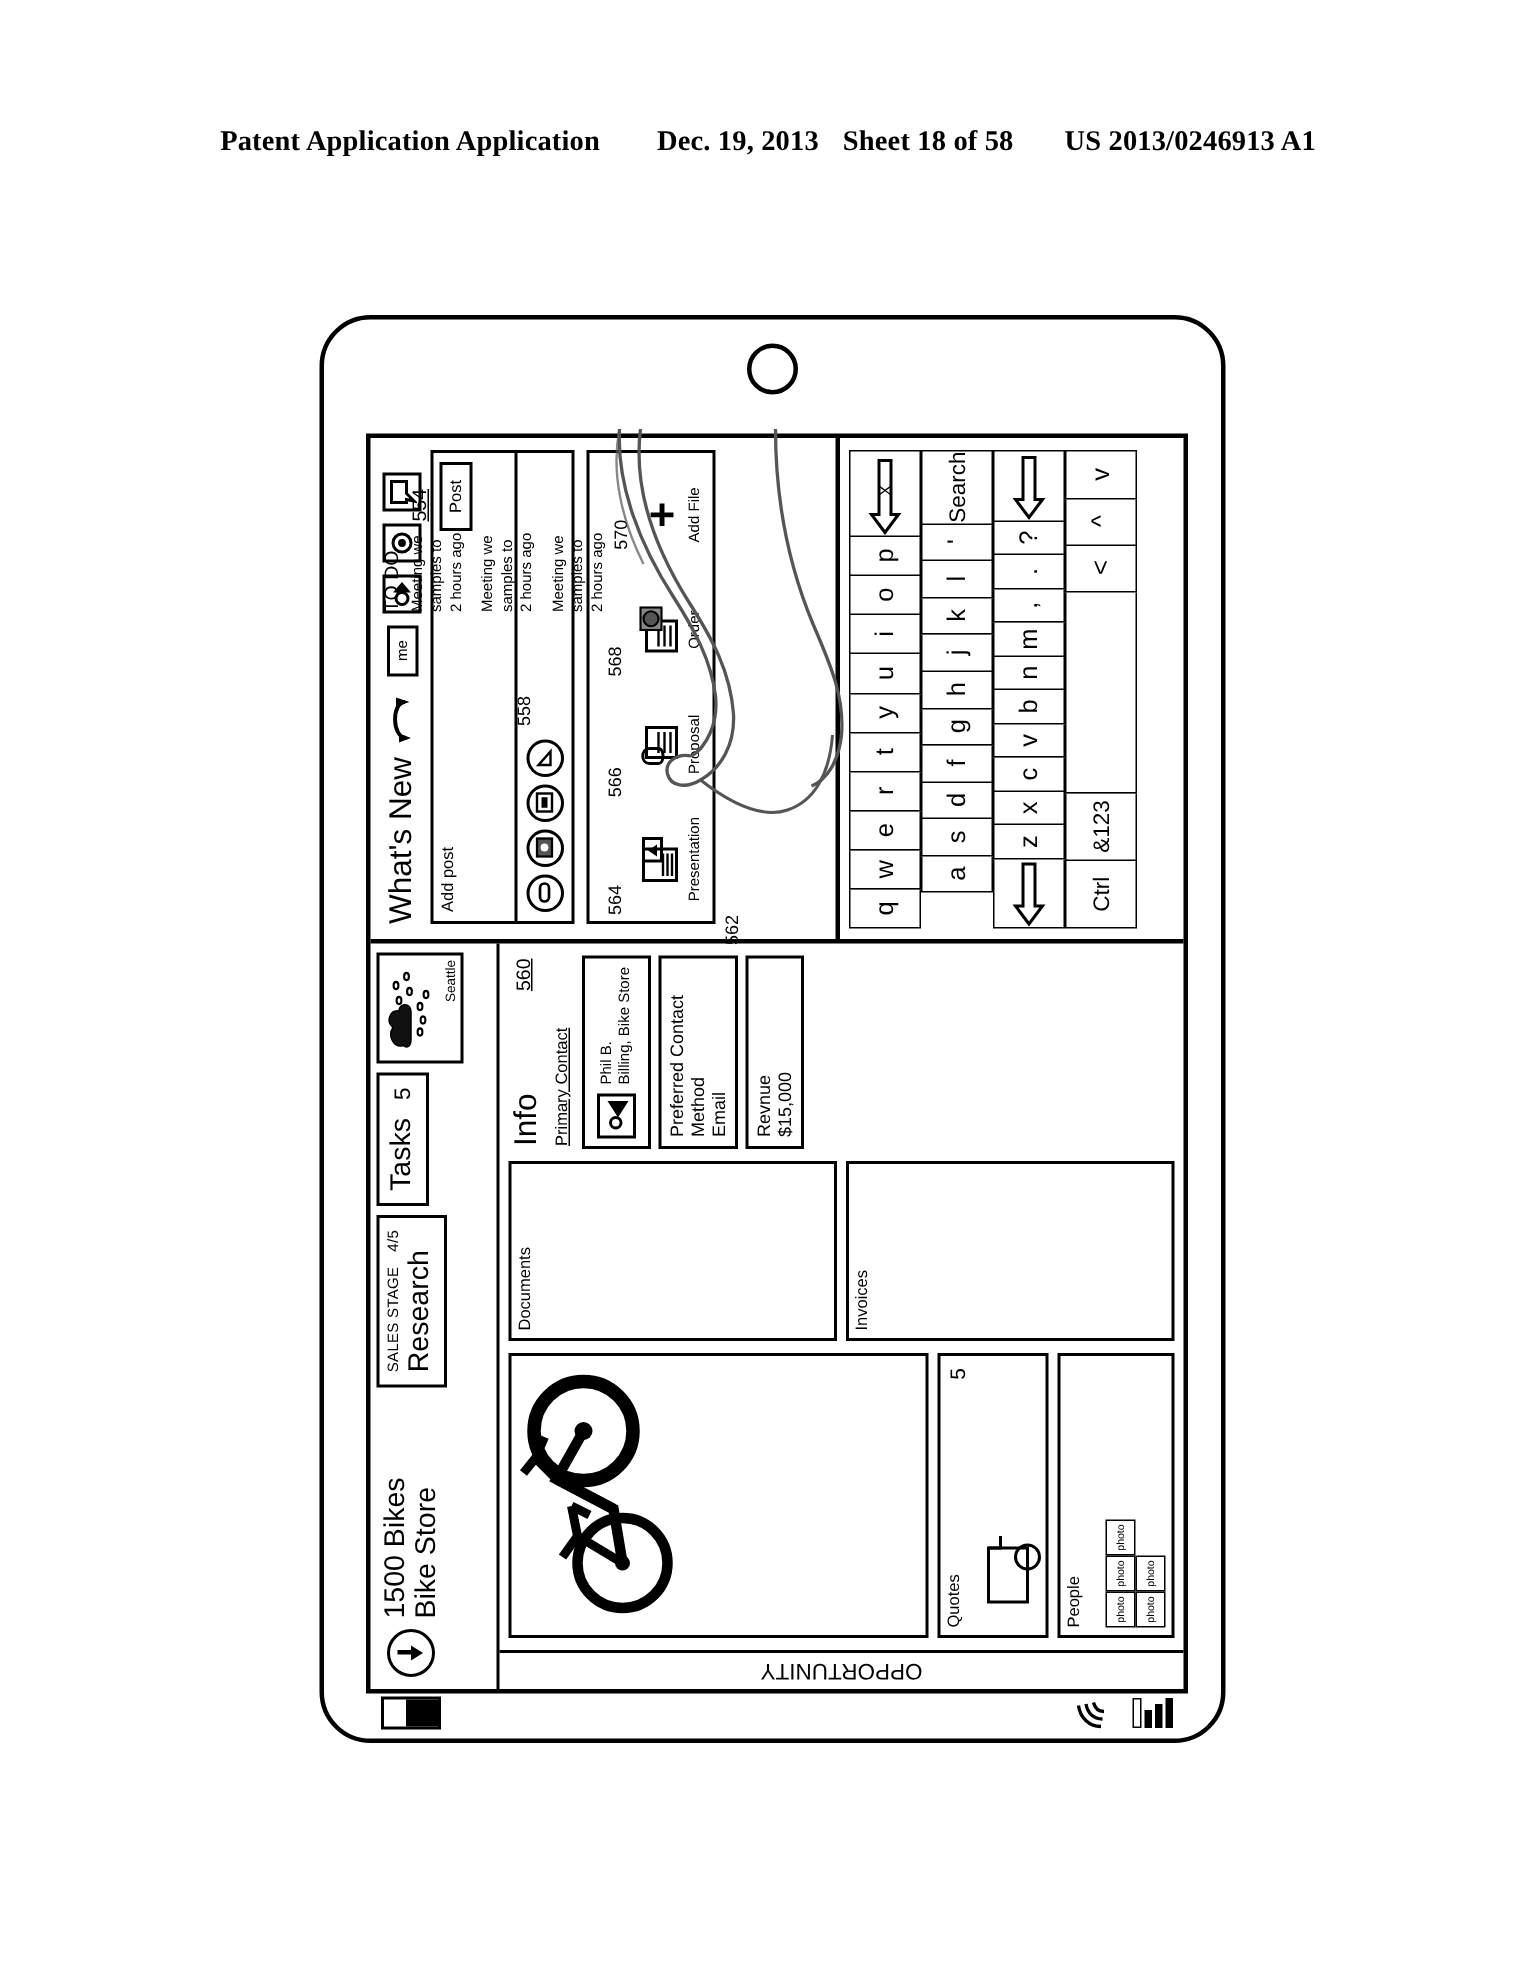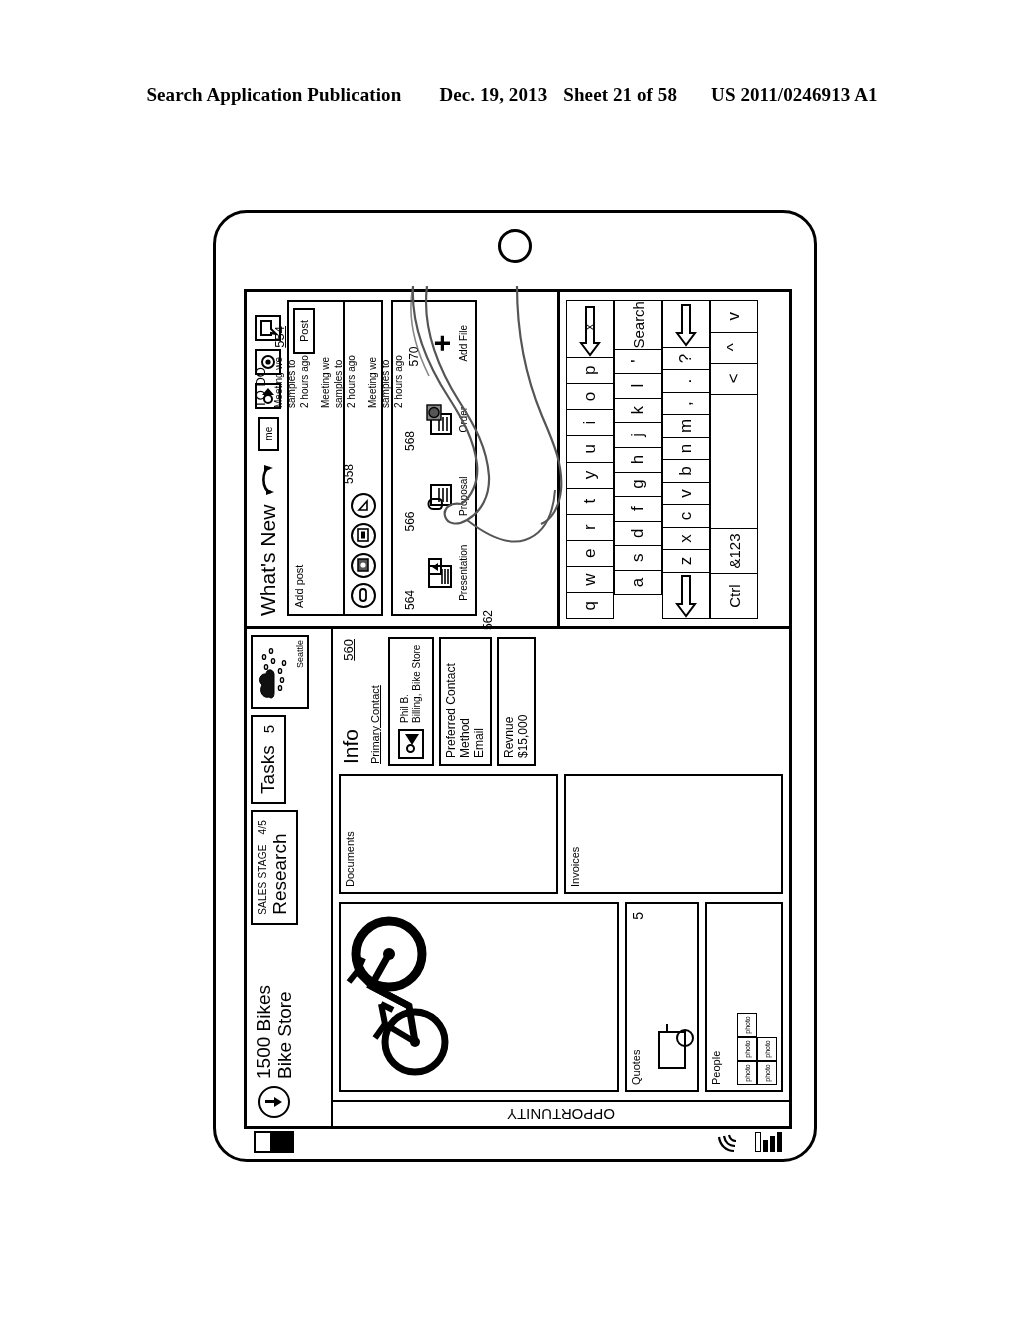--- a/index.html
+++ b/index.html
@@ -316,27 +316,27 @@
     pointer-events:none;
   }
 
   
   svg{display:block;}
 </style>
 </head>
 <body>
 
 <div class="pat-header">
-  <span class="seg">Search Application Publication</span>
+  <span class="seg">Patent Application Application</span>
   <span class="sp-xl"></span>
   <span class="seg">Dec. 19, 2013</span>
   <span class="sp-md"></span>
-  <span class="seg">Sheet 21 of 58</span>
+  <span class="seg">Sheet 18 of 58</span>
   <span class="sp-lg"></span>
-  <span class="seg">US 2011/0246913 A1</span>
+  <span class="seg">US 2013/0246913 A1</span>
 </div>
 
 <div class="fig-label">FIG. 8C</div>
 
 <div id="stage">
   <div class="tablet">
 
     <div class="home-btn"></div>
 
     <div class="statusbar">

